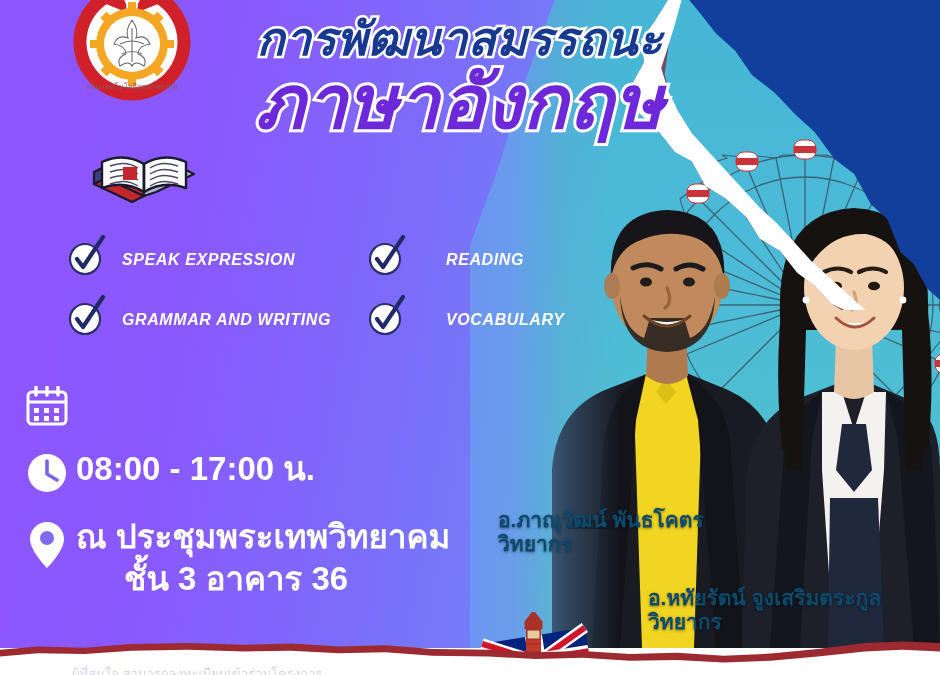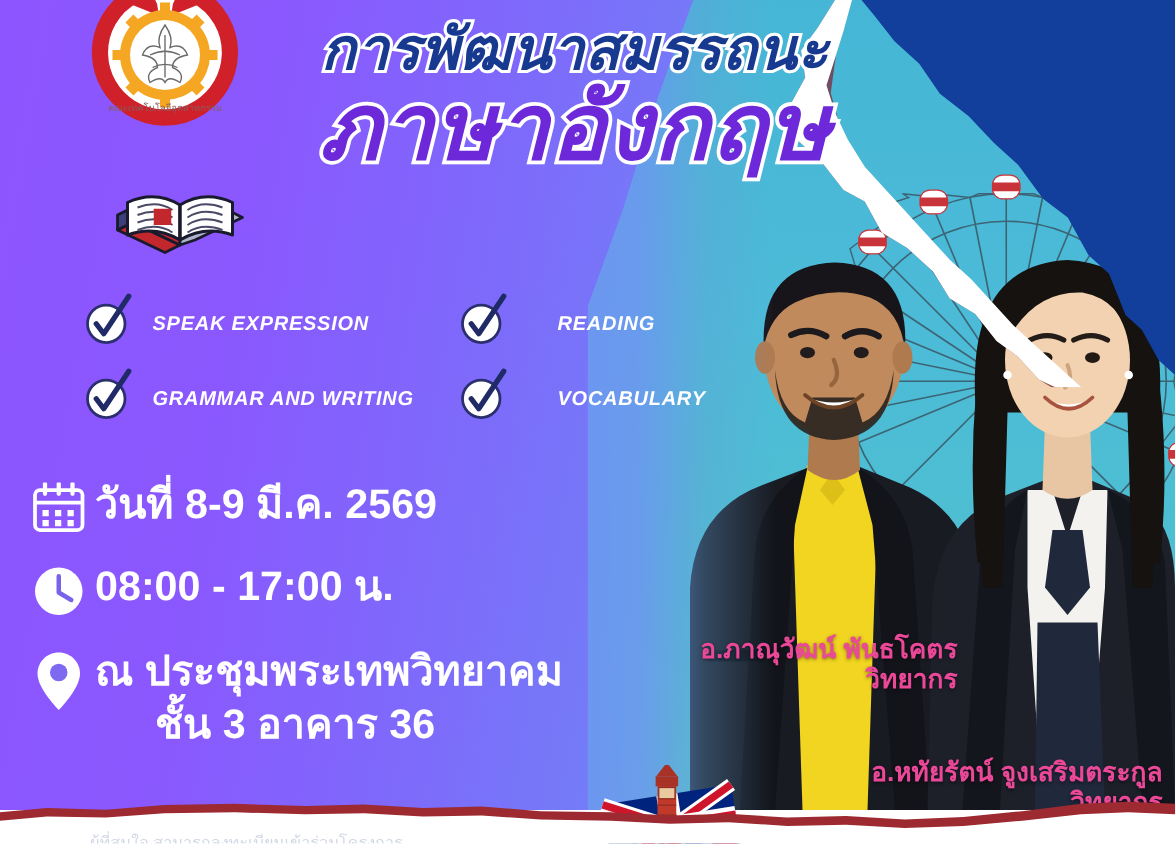--- a/index.html
+++ b/index.html
@@ -117,26 +117,26 @@
 
   
   .info{ position:absolute; left:18px; top:382px; width:520px; }
   .irow{ display:flex; align-items:flex-start; margin-bottom:22px; }
   .iicon{ width:58px; flex:0 0 58px; display:flex; justify-content:center; padding-top:4px; }
   .iicon svg{ display:block; }
   .itext{ color:#ffffff; font-size:33px; font-weight:bold; line-height:1.28; white-space:nowrap; }
   .itext .l2{ display:block;margin-left:48px; }
 
   
-  .spk{ position:absolute; text-align:right; color:#ec4899; font-weight:bold;
+  .spk{ position:absolute; text-align:left; color:#0c4a6e; font-weight:bold;
         text-shadow:0 1px 3px rgba(0,0,0,.45); line-height:1.16; }
   .spk .nm{ font-size:21px; display:block; }
   .spk .role{ font-size:21px; display:block; }
   #speaker-1{ left:498px; top:508px; width:268px; }
-  #speaker-2{ left:648px; top:586px; width:282px;margin-top:21px; }
+  #speaker-2{ left:648px; top:586px; width:282px; }
 
   
   .ukflag{ position:absolute; left:468px; top:612px; width:130px; height:63px; }
   .ukflag svg{ width:100%; height:100%; display:block; }
 
   
   .bottom-white{
     position:absolute; left:0; bottom:0; width:940px; height:36px; background:#ffffff;
     clip-path: polygon(
       0% 38%, 4% 30%, 9% 33%, 14% 24%, 20% 22%, 26% 26%, 31% 23%, 36% 30%,
@@ -451,21 +451,20 @@
           <g fill="#ffffff">
             <rect x="8" y="22" width="5" height="5"></rect>
               <rect x="18" y="22" width="5" height="5"></rect>
             <rect x="28" y="22" width="5" height="5"></rect>
               <rect x="8" y="30" width="5" height="5"></rect>
             <rect x="18" y="30" width="5" height="5"></rect>
               <rect x="28" y="30" width="5" height="5"></rect>
           </g>
         </svg>
       </span>
-      <span class="itext">วันที่ 8-9 มี.ค. 2569</span>
     </div>
 
     <div class="irow">
       <span class="iicon">
         <svg width="42" height="42" viewBox="0 0 42 42">
           <circle cx="21" cy="21" r="19" fill="#ffffff"></circle>
           <path d="M21,9 L21,22 L31,28" stroke="#7a63e8" stroke-width="3.6" fill="none" stroke-linecap="round" stroke-linejoin="round"></path>
         </svg>
       </span>
       <span class="itext">08:00 - 17:00 น.</span>

